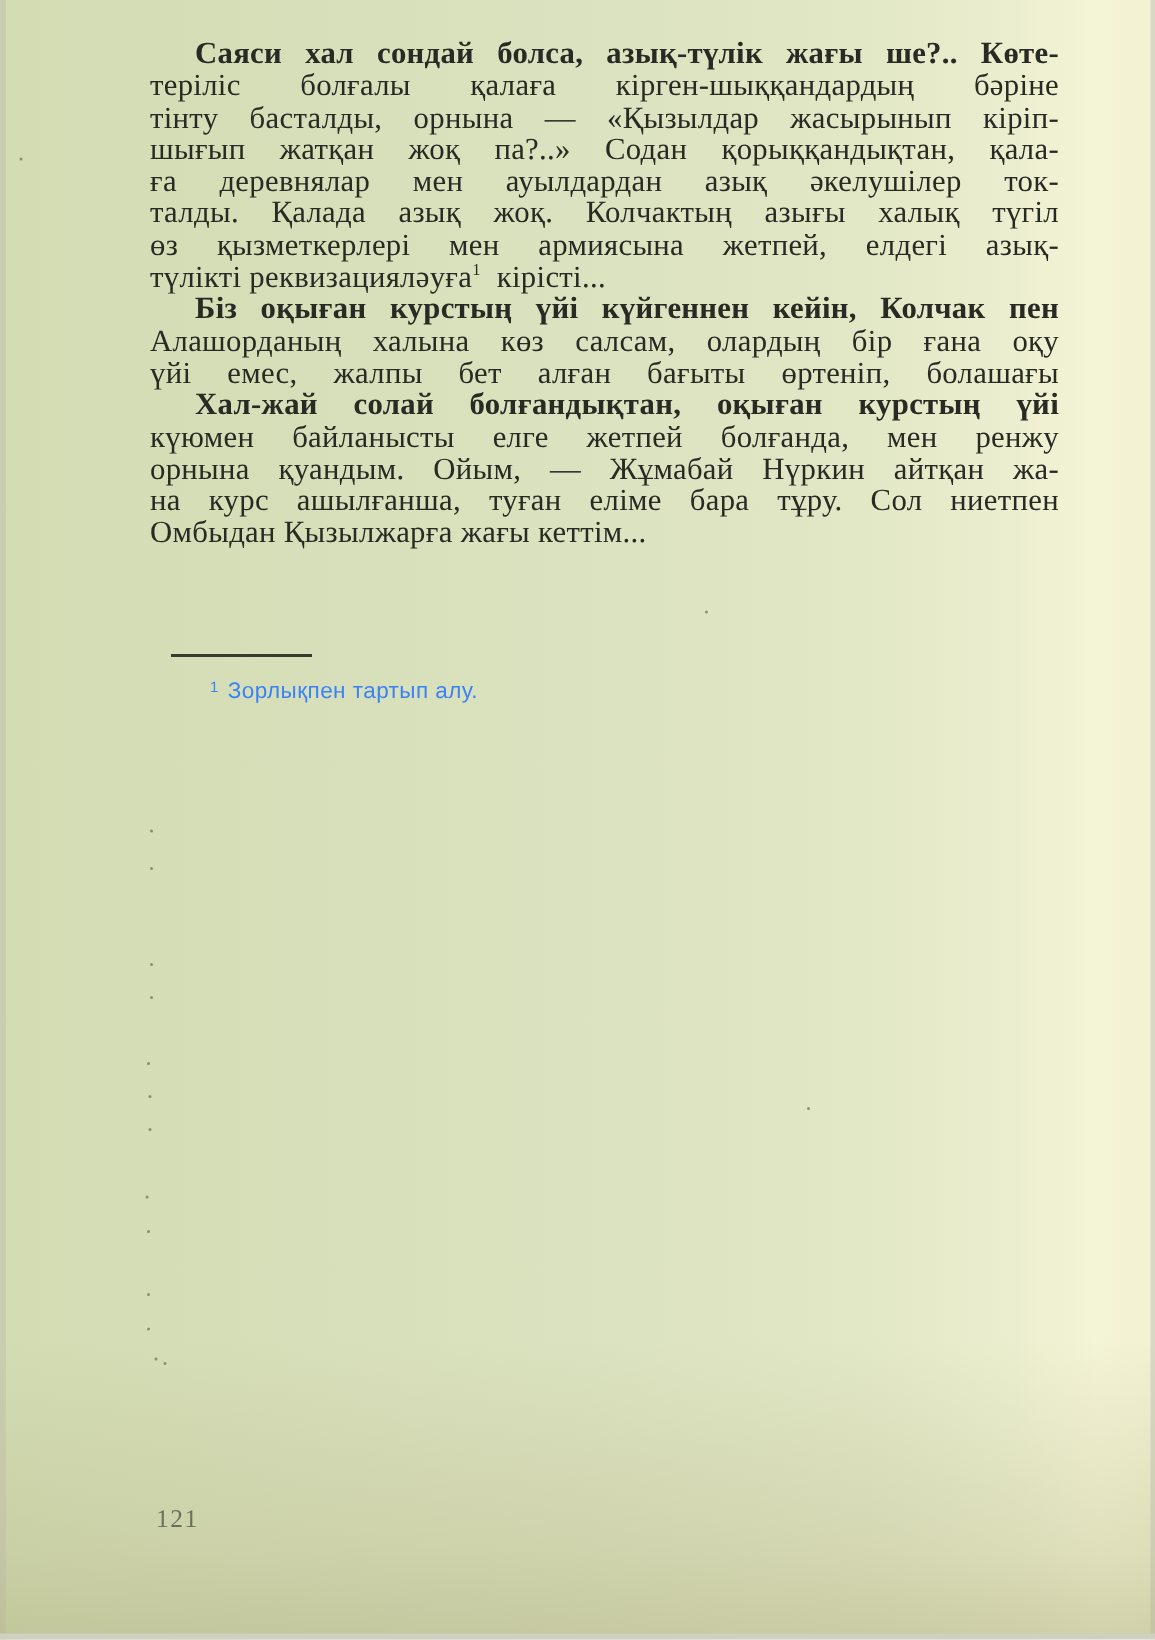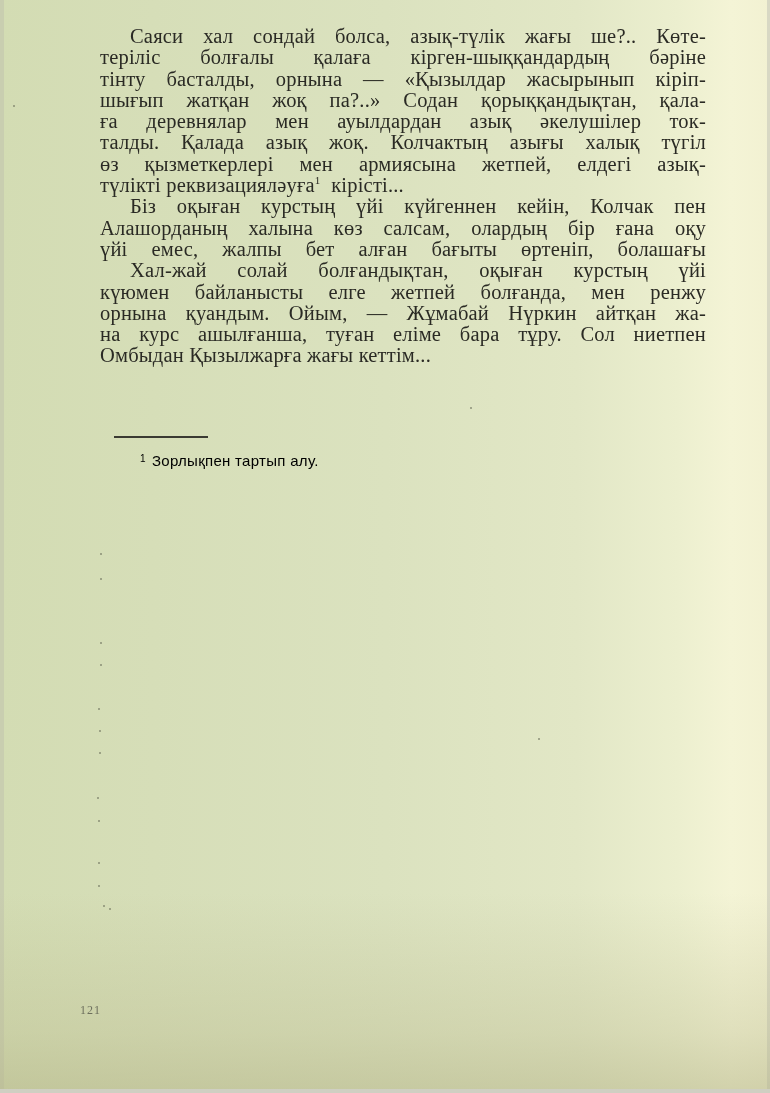--- a/index.html
+++ b/index.html
@@ -69,54 +69,55 @@
       text-align: justify;
       text-align-last: justify;
       white-space: nowrap;
       height: 21.3px;
     }
     .line.last {
       text-align-last: left;
     }
     .line.indent {
       padding-left: 30px;
+      font-weight: bold;
     }
     sup.fn {
       font-size: 11px;
       vertical-align: 8px;
       line-height: 0;
     }
     .footnote-rule {
       position: absolute;
       left: 114px;
       top: 436px;
       width: 94px;
       height: 1.5px;
       background: #3a3a32;
     }
     .footnote {
       position: absolute;
       left: 140px;
       top: 452px;
       font-family: "Liberation Sans", "DejaVu Sans", sans-serif;
       font-size: 15px;
-      color: #000000;
+      color: #3b82f6;
       letter-spacing: 0.3px;
     }
     .footnote sup {
       font-size: 10px;
       vertical-align: 4px;
       margin-right: 6px;
     }
     .page-number {
       position: absolute;
-      left: 80px;
+      left: 104px;
       top: 1003px;
       font-family: "Liberation Serif", "DejaVu Serif", serif;
-      font-size: 12px;
+      font-size: 17px;
       color: #55574a;
       opacity: 0.8;
       letter-spacing: 1px;
     }
     .speck {
       position: absolute;
       width: 2px;
       height: 2px;
       background: #6a6c5a;
       border-radius: 50%;

